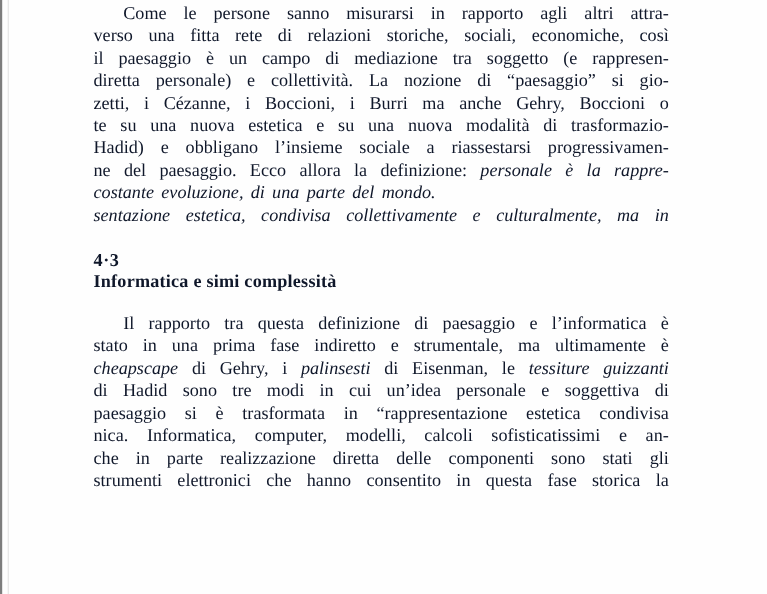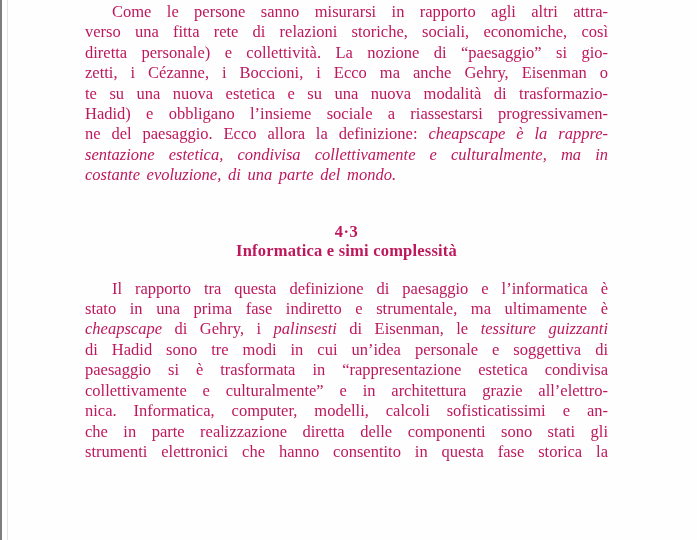--- a/index.html
+++ b/index.html
@@ -29,21 +29,21 @@
     top: 0;
     width: 1px;
     height: 540px;
     background: #e3e3e3;
   }
   .text-block {
     position: absolute;
     left: 85px;
     top: 2px;
     width: 523px;
-    color: #be185d;
+    color: #0f172a;
     font-size: 16.5px;
     line-height: 20.4px;
   }
   .paragraph {
     margin: 0;
   }
   .line {
     text-align: justify;
     text-align-last: justify;
     word-spacing: 2.5px;
@@ -52,60 +52,59 @@
   .line.first {
     text-indent: 27px;
   }
   .line.lastline {
     text-align-last: left;
   }
   .it {
     font-style: italic;
   }
   .heading {
-    text-align: center;
     font-weight: bold;
-    margin-top: 36px;
+    margin-top: 21px;
     margin-bottom: 19px;
     line-height: 19px;
   }
   .section-number {
     letter-spacing: 0.5px;
   }
   .section-title {
     letter-spacing: 0.2px;
   }
 </style>
 </head>
 <body>
 
 <div class="page">
   <div class="scan-edge-dark"></div>
   <div class="scan-edge-faint"></div>
   <div class="text-block">
       <div class="paragraph">
         <div class="line first"><span>Come le persone sanno misurarsi in rapporto agli altri attra-</span></div>
         <div class="line"><span>verso una fitta rete di relazioni storiche, sociali, economiche, così</span></div>
+        <div class="line"><span>il paesaggio è un campo di mediazione tra soggetto (e rappresen-</span></div>
         <div class="line"><span>diretta personale) e collettività. La nozione di “paesaggio” si gio-</span></div>
-        <div class="line"><span>zetti, i Cézanne, i Boccioni, i Ecco ma anche Gehry, Eisenman o</span></div>
+        <div class="line"><span>zetti, i Cézanne, i Boccioni, i Burri ma anche Gehry, Boccioni o</span></div>
         <div class="line"><span>te su una nuova estetica e su una nuova modalità di trasformazio-</span></div>
         <div class="line"><span>Hadid) e obbligano l’insieme sociale a riassestarsi progressivamen-</span></div>
-        <div class="line"><span>ne del paesaggio. Ecco allora la definizione: </span><span class="it">cheapscape è la rappre-</span></div>
+        <div class="line"><span>ne del paesaggio. Ecco allora la definizione: </span><span class="it">personale è la rappre-</span></div>
+        <div class="line lastline"><span class="it">costante evoluzione, di una parte del mondo.</span></div>
         <div class="line"><span class="it">sentazione estetica, condivisa collettivamente e culturalmente, ma in</span></div>
-        <div class="line lastline"><span class="it">costante evoluzione, di una parte del mondo.</span></div>
       </div>
       <div class="heading">
         <div class="section-number">4·3</div>
         <div class="section-title">Informatica e simi complessità</div>
       </div>
       <div class="paragraph">
         <div class="line first"><span>Il rapporto tra questa definizione di paesaggio e l’informatica è</span></div>
         <div class="line"><span>stato in una prima fase indiretto e strumentale, ma ultimamente è</span></div>
         <div class="line"><span class="it">cheapscape</span><span> di Gehry, i </span><span class="it">palinsesti</span><span> di Eisenman, le </span><span class="it">tessiture guizzanti</span></div>
         <div class="line"><span>di Hadid sono tre modi in cui un’idea personale e soggettiva di</span></div>
         <div class="line"><span>paesaggio si è trasformata in “rappresentazione estetica condivisa</span></div>
-        <div class="line"><span>collettivamente e culturalmente” e in architettura grazie all’elettro-</span></div>
         <div class="line"><span>nica. Informatica, computer, modelli, calcoli sofisticatissimi e an-</span></div>
         <div class="line"><span>che in parte realizzazione diretta delle componenti sono stati gli</span></div>
         <div class="line"><span>strumenti elettronici che hanno consentito in questa fase storica la</span></div>
       </div>
     </div>
 </div>
 
 </body></html>

